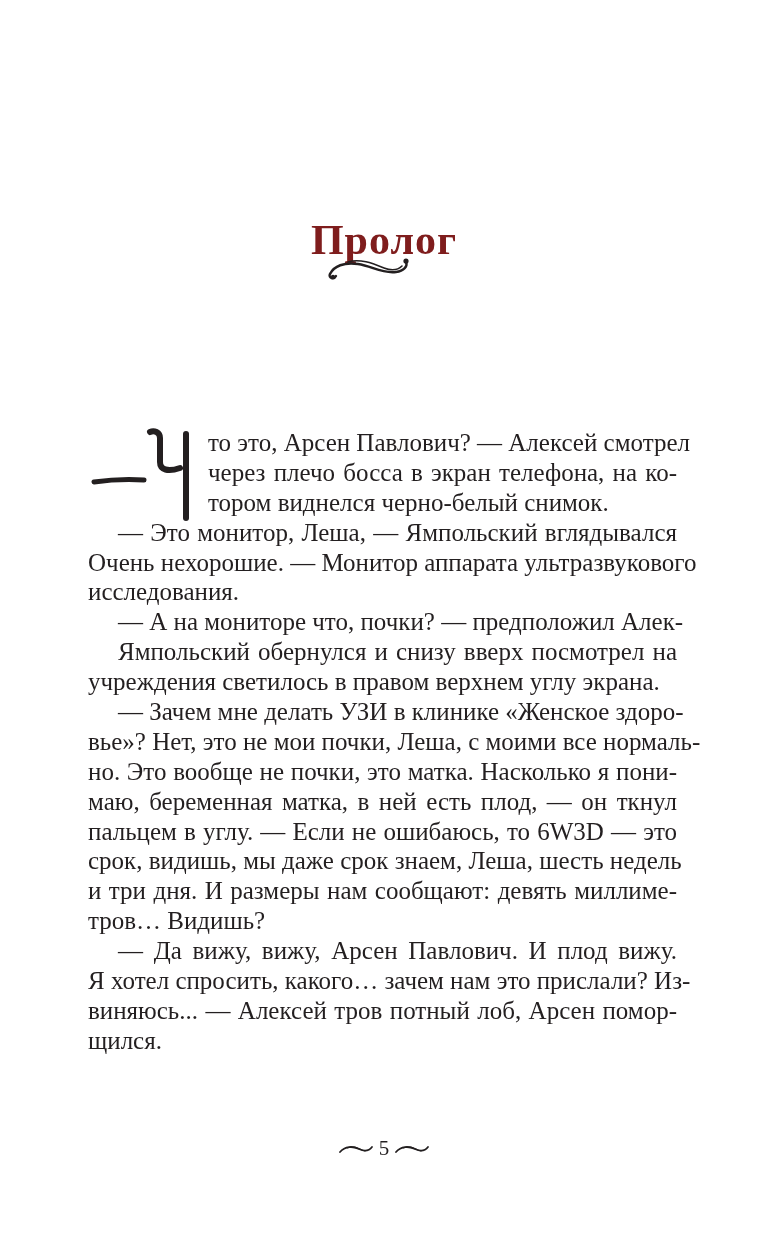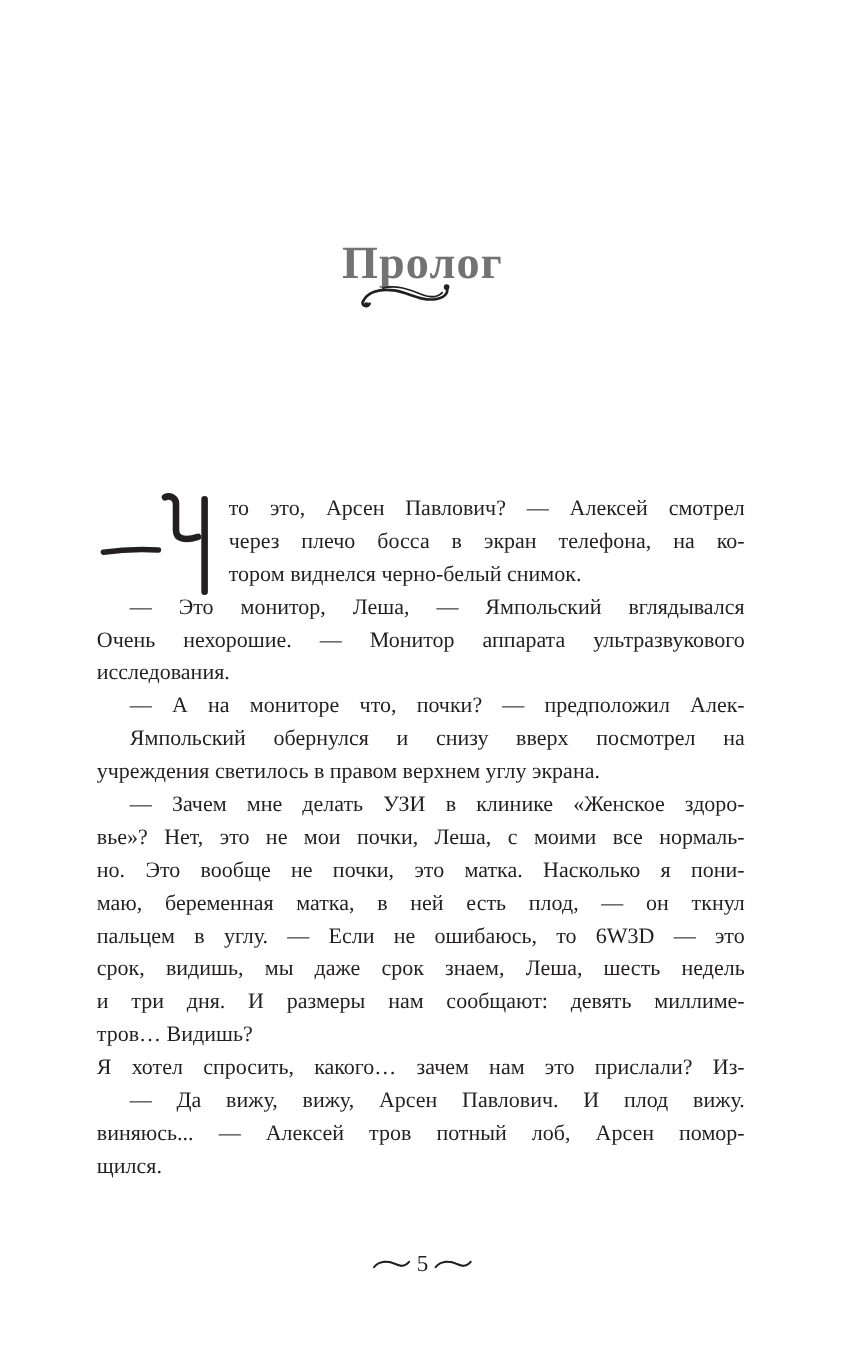--- a/index.html
+++ b/index.html
@@ -1,22 +1,22 @@
 <!DOCTYPE html>
 <html><head>
 <meta charset="utf-8">
 <style>
   html, body { margin: 0; padding: 0; background: #ffffff; }
   body { width: 768px; height: 1241px; position: relative; overflow: hidden;
          font-family: "DejaVu Serif", "Liberation Serif", serif; color: #231f20; }
   .title { position: absolute; top: 188px; left: 0; width: 768px; text-align: center;
-           font-family: "Liberation Serif", serif; font-size: 42px; letter-spacing: 1px; color: #737373; }
+           font-family: "Liberation Serif", serif; font-size: 42px; letter-spacing: 1px; color: #7f1d1d; }
   .ornament { position: absolute; top: 252px; left: 324px; width: 88px; height: 30px; }
   .text { position: absolute; left: 88px; top: 428px; width: 589px;
-          font-family: "Liberation Serif", serif; font-size: 20px; line-height: 29.9px; margin-top: 20px; }
+          font-family: "Liberation Serif", serif; font-size: 25px; line-height: 29.9px; }
   .line { display: block; white-space: nowrap; text-align: justify; text-align-last: justify; height: 29.9px; }
   .line.last { text-align-last: left; }
   .line.indent { padding-left: 30px; }
   .line.drop { padding-left: 120px; }
   .dropcap { position: absolute; left: 0; top: -2px; width: 112px; height: 96px; }
   .folio { position: absolute; top: 1136px; left: 0; width: 768px; display: flex; justify-content: center; align-items: center; gap: 4px; }
   .folio-num { font-family: "Liberation Serif", serif; font-size: 21px; color: #231f20; }
   .swash { width: 38px; height: 14px; }
 </style>
 </head>
@@ -49,22 +49,22 @@
   <span class="line indent">Ямпольский обернулся и снизу вверх посмотрел на</span>
   <span class="line last">учреждения светилось в правом верхнем углу экрана.</span>
   <span class="line indent">— Зачем мне делать УЗИ в клинике «Женское здоро-</span>
   <span class="line">вье»? Нет, это не мои почки, Леша, с моими все нормаль-</span>
   <span class="line">но. Это вообще не почки, это матка. Насколько я пони-</span>
   <span class="line">маю, беременная матка, в ней есть плод, — он ткнул</span>
   <span class="line">пальцем в углу. — Если не ошибаюсь, то 6W3D — это</span>
   <span class="line">срок, видишь, мы даже срок знаем, Леша, шесть недель</span>
   <span class="line">и три дня. И размеры нам сообщают: девять миллиме-</span>
   <span class="line last">тров… Видишь?</span>
+  <span class="line indent">— Да вижу, вижу, Арсен Павлович. И плод вижу.</span>
   <span class="line">Я хотел спросить, какого… зачем нам это прислали? Из-</span>
-  <span class="line indent">— Да вижу, вижу, Арсен Павлович. И плод вижу.</span>
   <span class="line">виняюсь... — Алексей тров потный лоб, Арсен помор-</span>
   <span class="line last">щился.</span>
 </div>
 
 <div class="folio">
   <svg class="swash" viewBox="0 0 38 14">
     <path d="M3 10 C 8 4, 16 4, 22 7 C 28 10, 32 9, 35 5" fill="none" stroke="#231f20" stroke-width="1.8" stroke-linecap="round"></path>
     <path d="M10 6 C 16 3, 22 7, 28 9" fill="none" stroke="#231f20" stroke-width="1.1" stroke-linecap="round"></path>
   </svg>
   <span class="folio-num">5</span>

